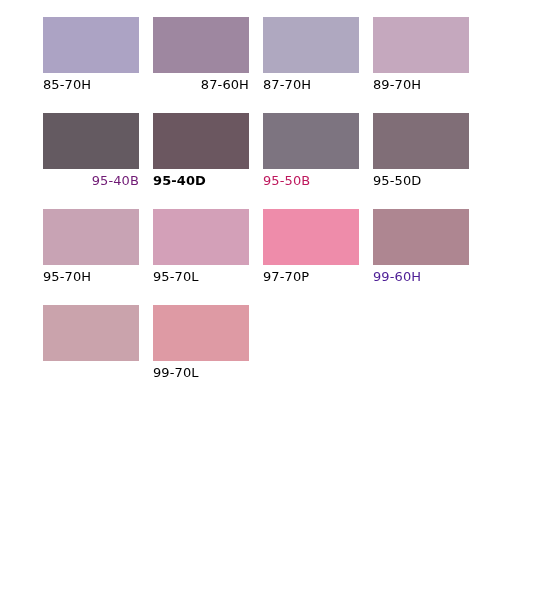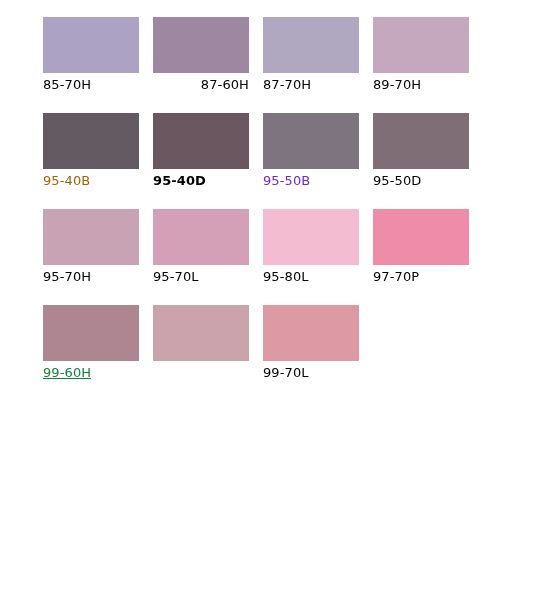--- a/index.html
+++ b/index.html
@@ -59,53 +59,49 @@
     <div class="swatch-cell">
       <div class="swatch-chip" title="87-70H" style="background: rgb(175, 168, 192);"></div>
       <span class="swatch-label" style="color: rgb(0, 0, 0);">87-70H</span>
     </div>
     <div class="swatch-cell">
       <div class="swatch-chip" title="89-70H" style="background: rgb(197, 168, 190);"></div>
       <span class="swatch-label" style="color: rgb(0, 0, 0);">89-70H</span>
     </div>
     <div class="swatch-cell">
       <div class="swatch-chip" title="95-40B" style="background: rgb(100, 90, 97);"></div>
-      <span class="swatch-label" style="color: #a16207;">95-40B</span>
+      <span class="swatch-label" style="color: #701a75; text-align: right;">95-40B</span>
     </div>
     <div class="swatch-cell">
       <div class="swatch-chip" title="95-40D" style="background: rgb(107, 87, 96);"></div>
       <span class="swatch-label" style="color: rgb(0, 0, 0); font-weight: bold;">95-40D</span>
     </div>
     <div class="swatch-cell">
       <div class="swatch-chip" title="95-50B" style="background: rgb(125, 116, 128);"></div>
-      <span class="swatch-label" style="color: #6d28d9;">95-50B</span>
+      <span class="swatch-label" style="color: #be185d;">95-50B</span>
     </div>
     <div class="swatch-cell">
       <div class="swatch-chip" title="95-50D" style="background: rgb(128, 110, 119);"></div>
       <span class="swatch-label" style="color: rgb(0, 0, 0);">95-50D</span>
     </div>
     <div class="swatch-cell">
       <div class="swatch-chip" title="95-70H" style="background: rgb(200, 163, 180);"></div>
       <span class="swatch-label" style="color: rgb(0, 0, 0);">95-70H</span>
     </div>
     <div class="swatch-cell">
       <div class="swatch-chip" title="95-70L" style="background: rgb(211, 160, 184);"></div>
       <span class="swatch-label" style="color: rgb(0, 0, 0);">95-70L</span>
     </div>
     <div class="swatch-cell">
-      <div class="swatch-chip" title="95-80L" style="background: rgb(244, 188, 208);"></div>
-      <span class="swatch-label" style="color: rgb(0, 0, 0);">95-80L</span>
-    </div>
-    <div class="swatch-cell">
       <div class="swatch-chip" title="97-70P" style="background: rgb(238, 140, 170);"></div>
       <span class="swatch-label" style="color: rgb(0, 0, 0);">97-70P</span>
     </div>
     <div class="swatch-cell">
       <div class="swatch-chip" title="99-60H" style="background: rgb(174, 134, 145);"></div>
-      <span class="swatch-label" style="color: #15803d; text-decoration: underline;">99-60H</span>
+      <span class="swatch-label" style="color: #4c1d95;">99-60H</span>
     </div>
     <div class="swatch-cell">
       <div class="swatch-chip" title="99-70H" style="background: rgb(202, 163, 172);"></div>
     </div>
     <div class="swatch-cell">
       <div class="swatch-chip" title="99-70L" style="background: rgb(222, 154, 164);"></div>
       <span class="swatch-label" style="color: rgb(0, 0, 0);">99-70L</span>
     </div>
   </div>
 

